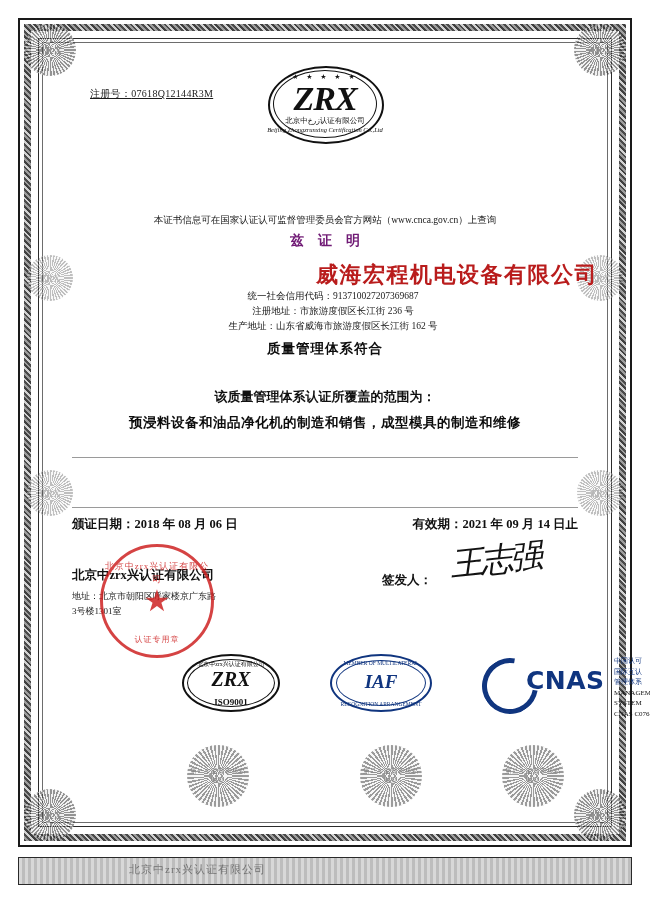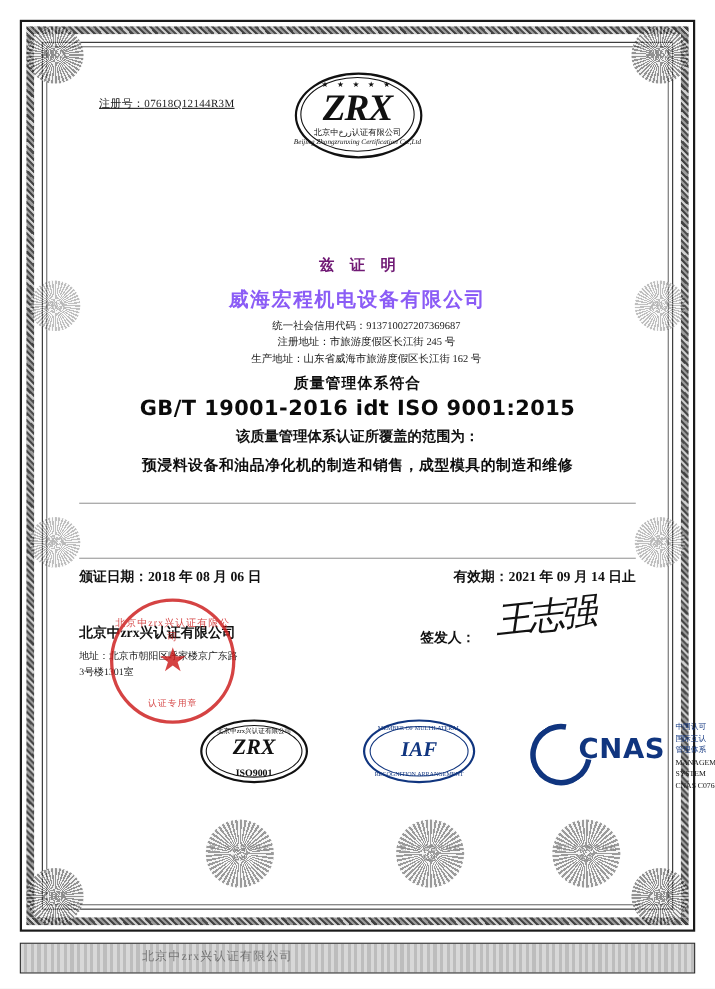--- a/index.html
+++ b/index.html
@@ -196,25 +196,25 @@
     font-size: 14px;
     font-weight: bold;
     letter-spacing: 14px;
     color: #701a75;
     text-indent: 14px;
   }
 
   .company {
     position: absolute;
     top: 208px; left: 0; right: 0;
-    text-align: center;
-    font-size: 18px;
+    text-align: right;
+    font-size: 22px;
     font-weight: bold;
     letter-spacing: 1.5px;
-    color: #8b5cf6;
+    color: #b91c1c;
   }
   .meta {
     position: absolute;
     left: 16px; right: 0;
     text-align: center;
     font-size: 9.5px;
     color: #1a1a1a;
   }
   .meta-1 { top: 238px; }
   .meta-2 { top: 253px; }
@@ -516,29 +516,29 @@
 
     <div class="emblem">
       <div class="ellipse"></div>
       <div class="ellipse2"></div>
       <div class="stars">★ ★ ★ ★ ★</div>
       <div class="zrx">ZRX</div>
       <div class="cn-arc">北京中زرخ认证有限公司</div>
       <div class="en-arc">Beijing Zhongzrunxing Certification Co.,Ltd</div>
     </div>
 
+    <div class="verify-line">本证书信息可在国家认证认可监督管理委员会官方网站（www.cnca.gov.cn）上查询</div>
     <div class="zizhengming">兹证明</div>
 
     <div class="company">威海宏程机电设备有限公司</div>
     <div class="meta meta-1">统一社会信用代码：913710027207369687</div>
-    <div class="meta meta-2">注册地址：市旅游度假区长江街 245 号</div>
+    <div class="meta meta-2">注册地址：市旅游度假区长江街 236 号</div>
     <div class="meta meta-3">生产地址：山东省威海市旅游度假区长江街 162 号</div>
 
     <div class="conform">质量管理体系符合</div>
-    <div class="standard">GB/T 19001-2016 idt ISO 9001:2015</div>
     <div class="scope-label">该质量管理体系认证所覆盖的范围为：</div>
     <div class="scope-text">预浸料设备和油品净化机的制造和销售，成型模具的制造和维修</div>
 
     <div class="divider"></div>
     <div class="divider2"></div>
 
     <div class="dates">
       <div>
         <span>颁证日期：</span><span>2018 年 08 月 06 日</span>
       </div>

